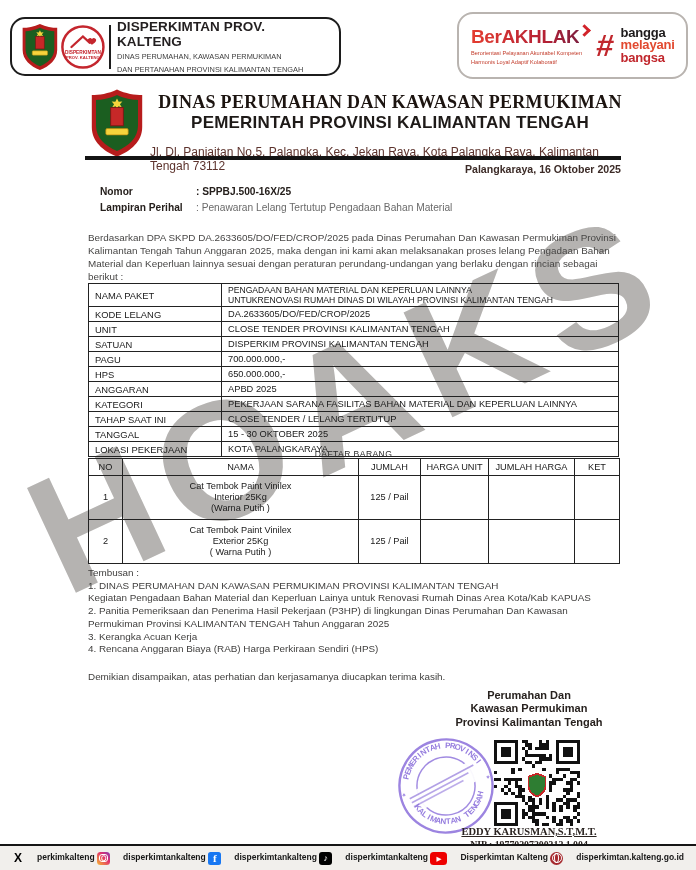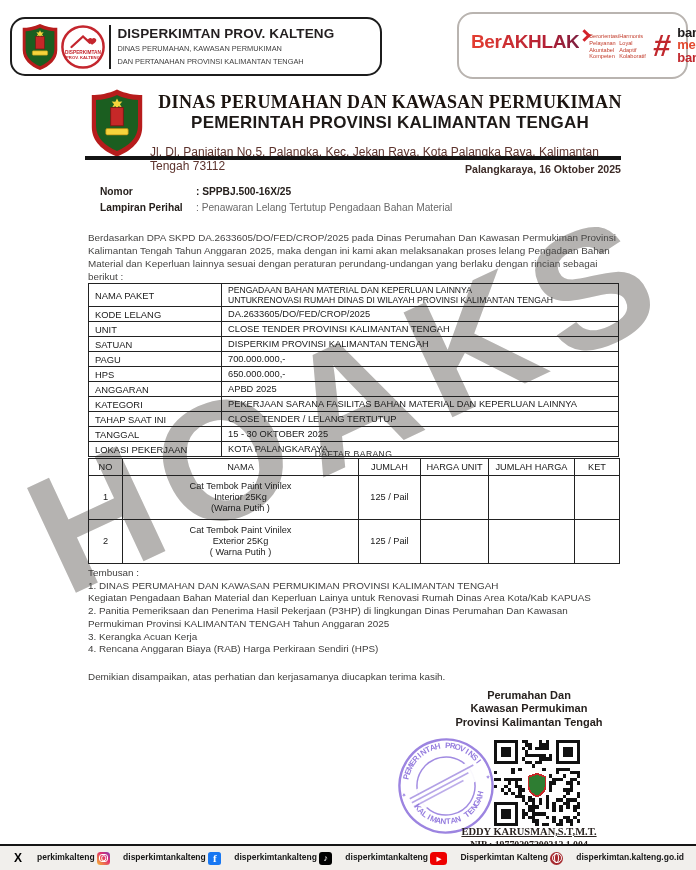--- a/index.html
+++ b/index.html
@@ -12,34 +12,34 @@
   
   #watermark{
     position:absolute;left:-12px;top:318px;width:720px;text-align:center;
     font-size:168px;font-weight:bold;letter-spacing:14px;line-height:1;
     color:#b5b3b1;transform:rotate(-25deg);z-index:1;user-select:none;
   }
   #doc{position:absolute;inset:0;z-index:2}
 
   
   .agency-card{
-    position:absolute;left:10px;top:17px;width:372px;height:59px;
+    position:absolute;left:10px;top:17px;width:331px;height:59px;
     border:2.4px solid #1c1c1c;border-radius:15px;display:flex;align-items:center;
     padding:0 6px 0 8px;box-sizing:border-box;background:#fff;
   }
   .agency-card .divider{width:2.4px;height:44px;background:#1c1c1c;margin:0 6px 0 3px}
   .agency-title{font-size:13.5px;font-weight:bold;color:#231f20;letter-spacing:.1px;line-height:15px}
   .agency-sub{font-size:7.4px;color:#3d3d3d;line-height:8.6px;margin-top:4px}
 
   .berakhlak-card{
     position:absolute;left:457px;top:12px;width:231px;height:67px;
     border:2px solid #b9b4b0;border-radius:16px;display:flex;align-items:center;
     padding:4px 8px 4px 12px;box-sizing:border-box;background:#fff;gap:7px;
   }
-  .ba-left{display:flex;align-items:flex-start}
+  .ba-left{display:flex;flex-direction:column;align-items:flex-start}
   .ba-wordrow{display:flex;align-items:flex-start}
   .ba-word{
     font-size:19px;font-weight:bold;letter-spacing:-.4px;
     background:linear-gradient(90deg,#e43d30,#b32035 70%,#7e1f3f);
     -webkit-background-clip:text;background-clip:text;color:transparent;
   }
   .chev{display:inline-block;width:6px;height:6px;border-top:3px solid #d2232a;
     border-right:3px solid #d2232a;transform:rotate(45deg);margin:0 0 8px 1px}
   .ba-values{font-size:5.6px;color:#c23b2a;line-height:6.6px;margin-top:2px}
   .ba-hash{font-size:31px;font-weight:bold;font-style:italic;color:#c1272d;line-height:30px;transform:skew(-6deg)}

